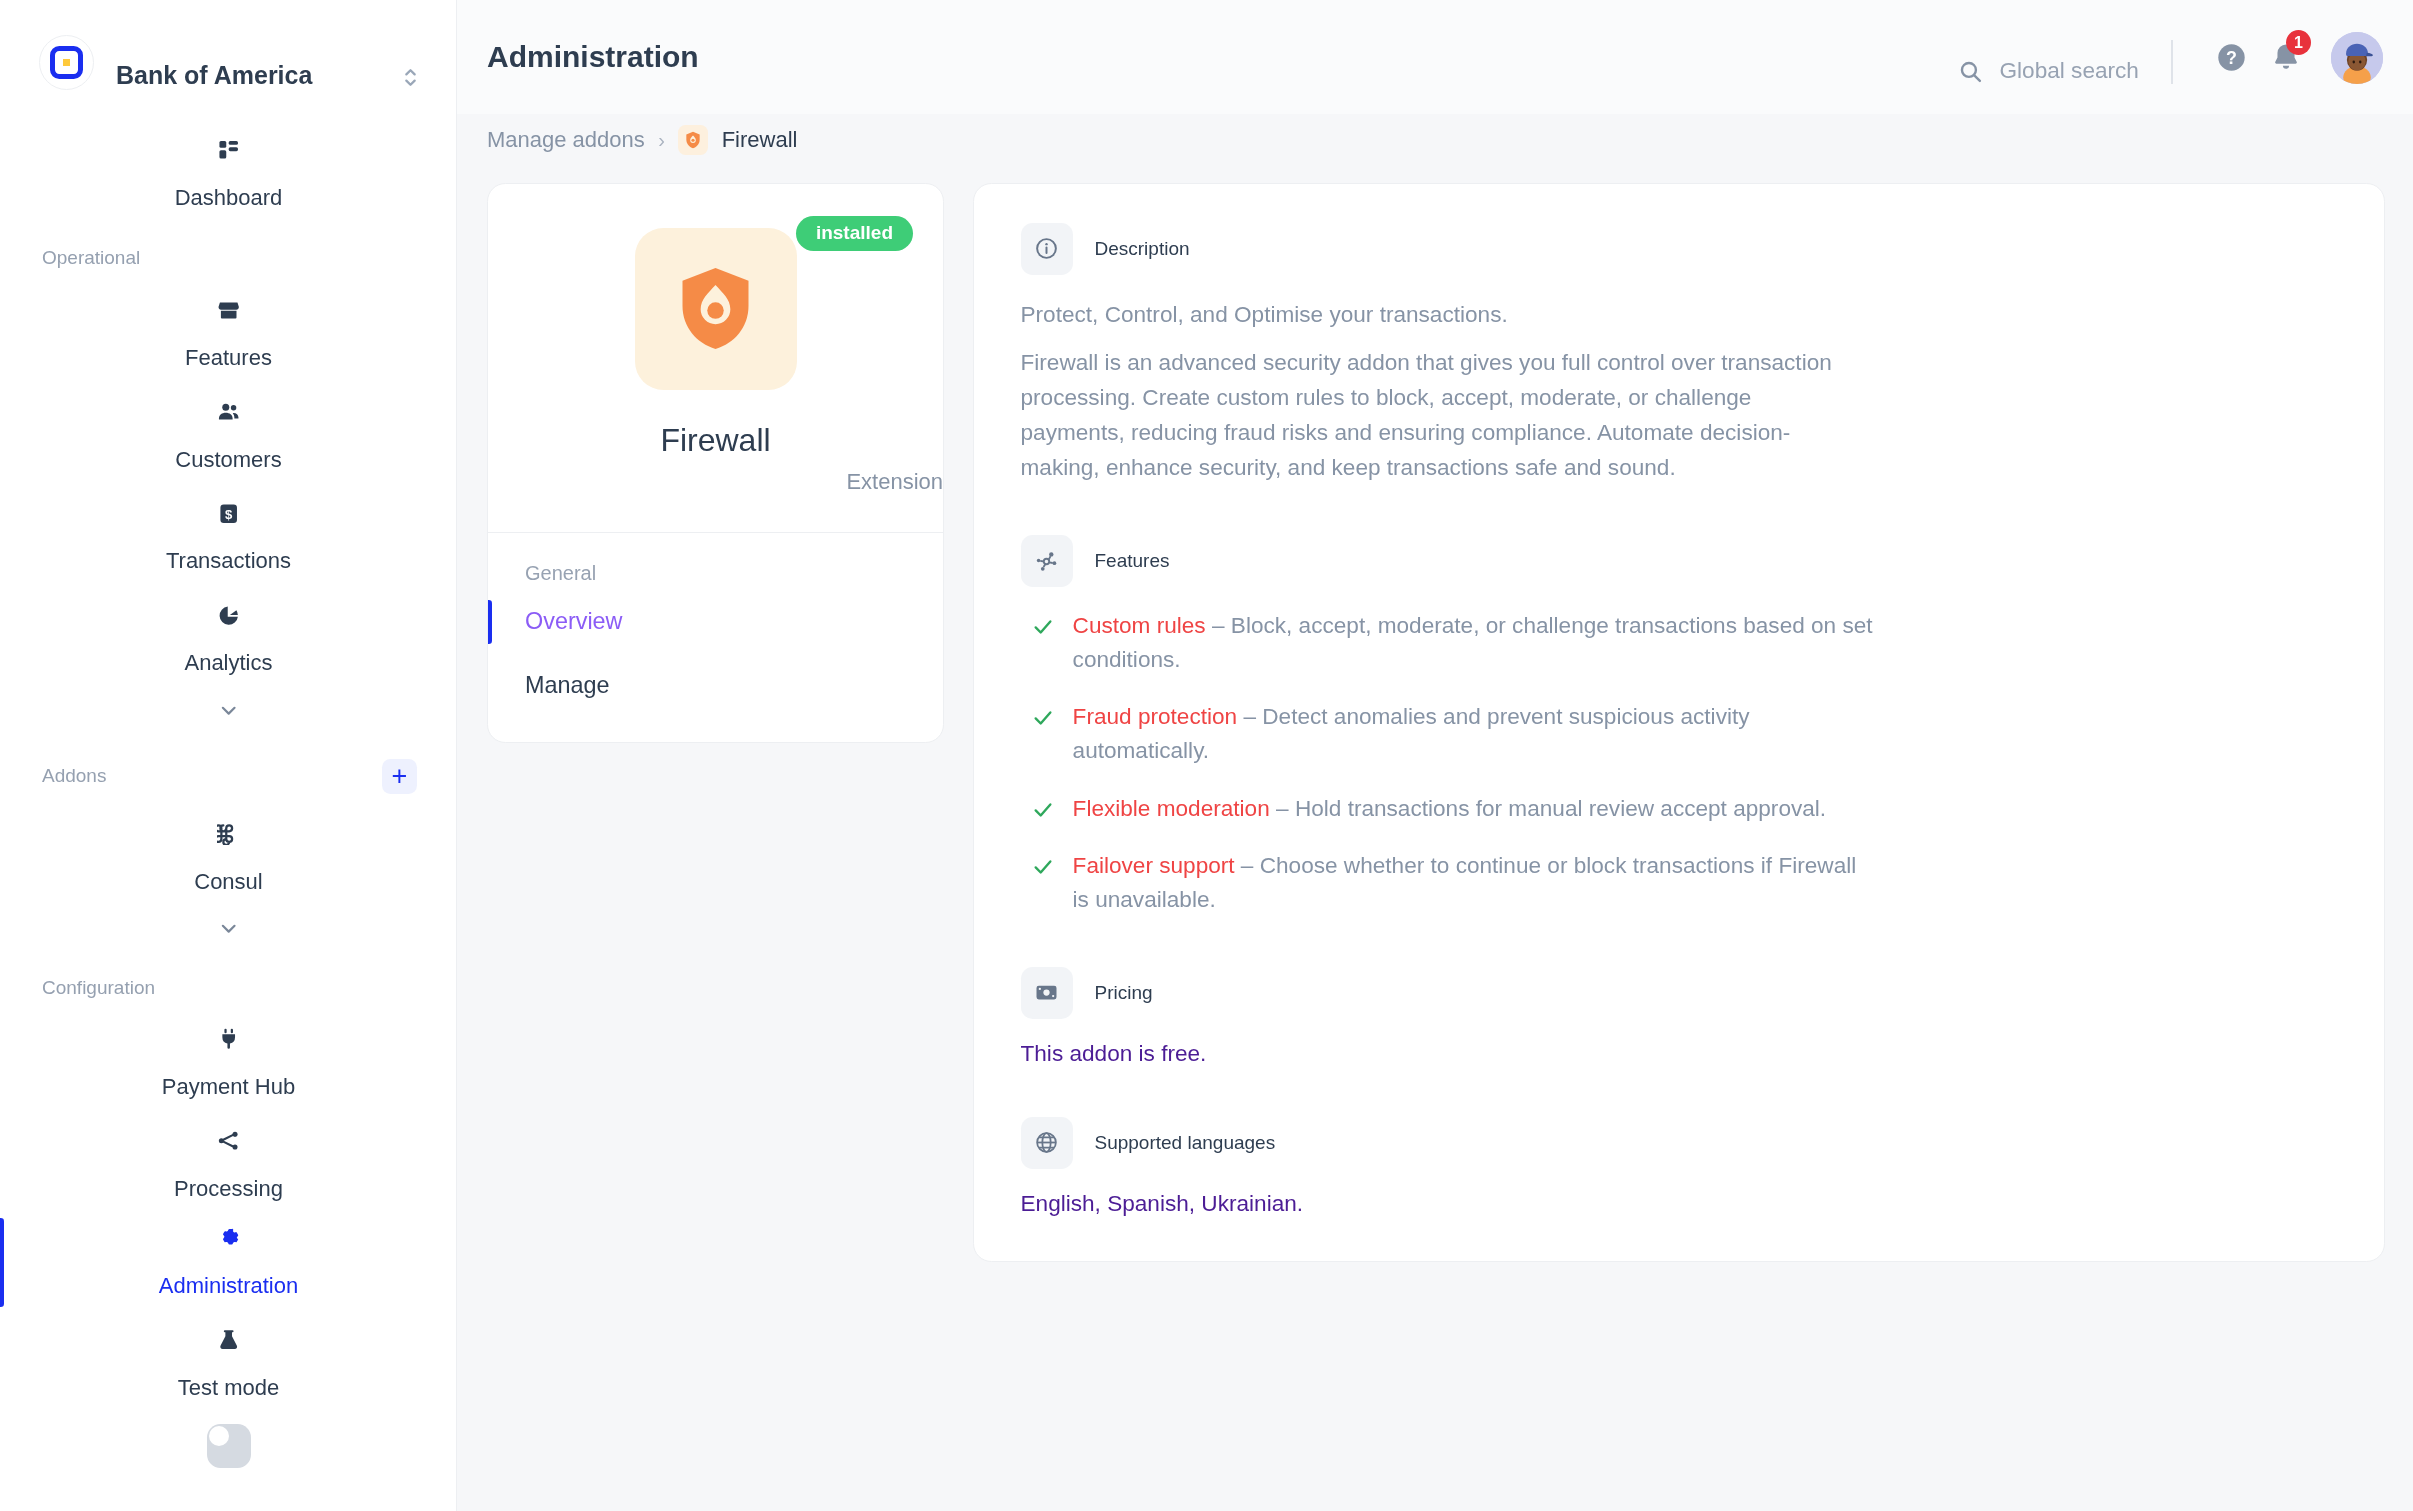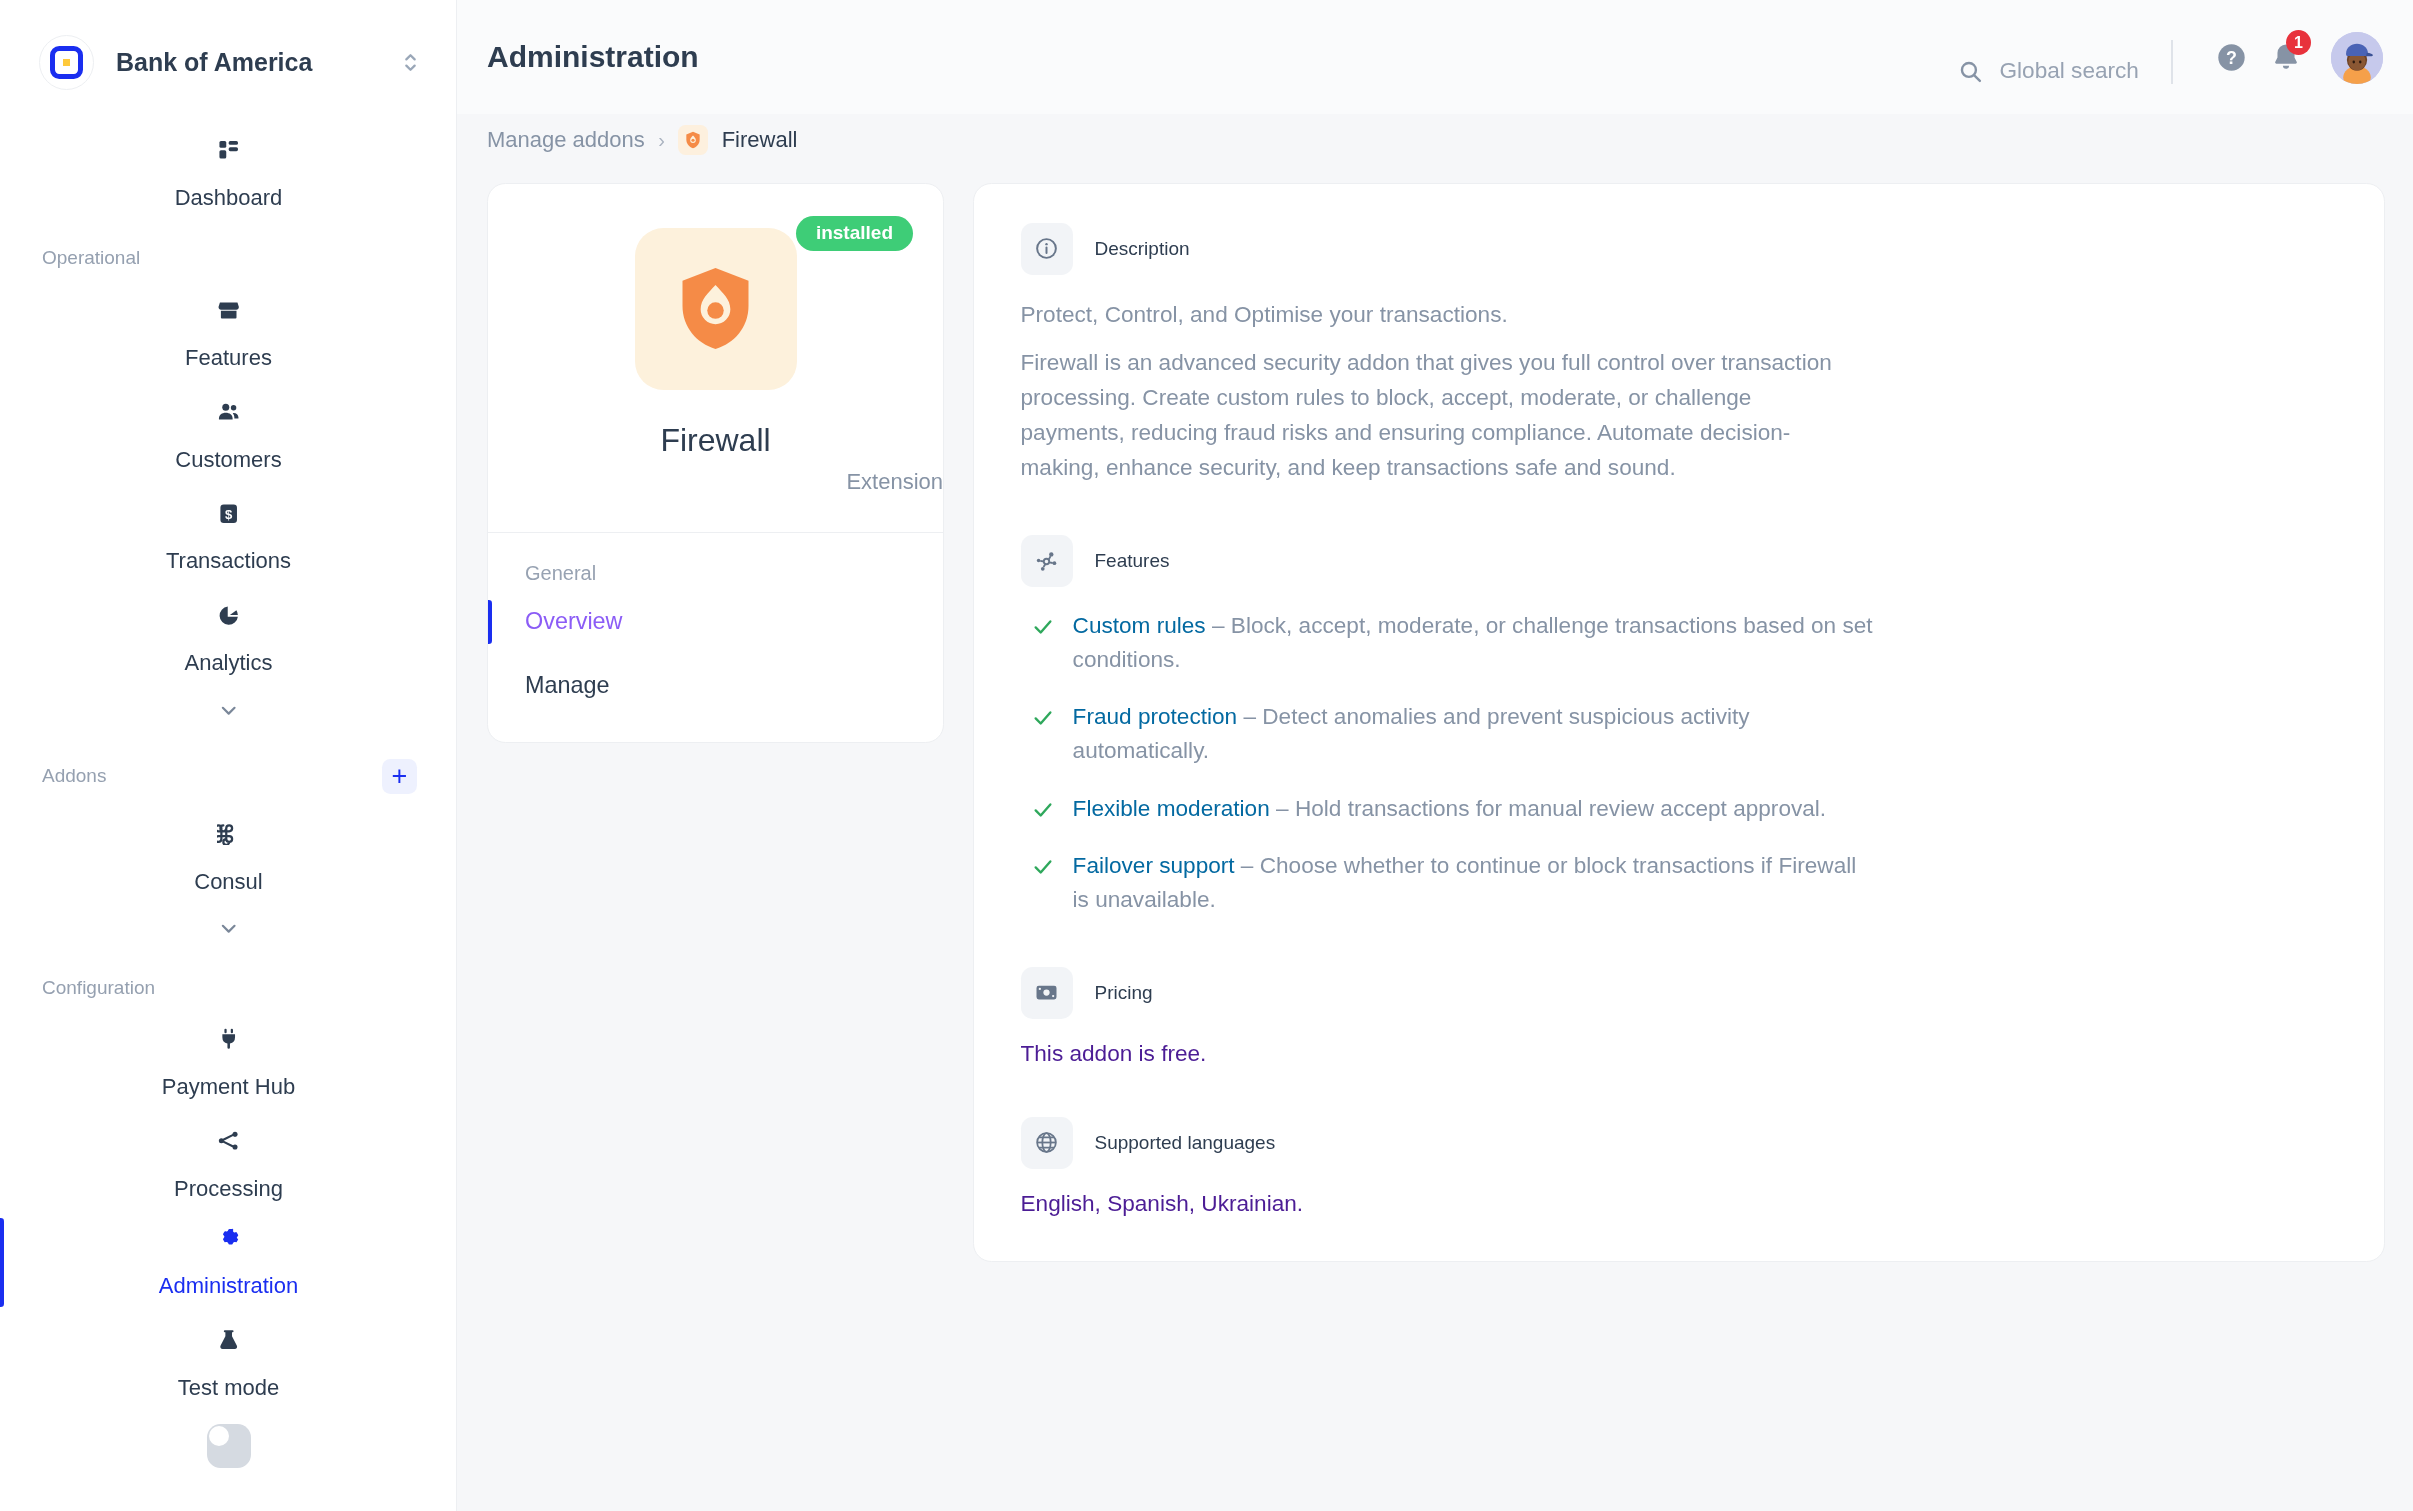--- a/index.html
+++ b/index.html
@@ -13,21 +13,21 @@
 
   
   .sidebar {
     width: 457px; height: 1512px;
     background: #ffffff;
     border-right: 1.7px solid #edeff2;
     display: flex; flex-direction: column;
     flex: 0 0 457px;
   }
   .brand {
-    display: flex; align-items: center;
+    display: flex; align-items: flex-end;
     gap: 22px; padding: 35px 33px 25px 39px;
   }
   .brand-logo {
     width: 55px; height: 55px; border-radius: 50%;
     border: 1.7px solid #edeff2;
     display: flex; align-items: center; justify-content: center;
     flex: 0 0 55px;
   }
   .brand-logo-inner {
     width: 33px; height: 33px; border-radius: 9.2px;
@@ -176,21 +176,21 @@
   .section-body { padding-left: 0; }
   .para { font-size: 22.6px; line-height: 1.55; color: #8693a5; max-width: 837px; }
   .para + .para { margin-top: 13.4px; }
   .feature-list { list-style: none; padding-left: 11.7px; }
   .feature-item {
     display: flex; gap: 18.4px; margin-bottom: 23.4px;
     font-size: 22.6px; line-height: 1.5; color: #8693a5; max-width: 846px;
   }
   .feature-item:last-child { margin-bottom: 0; }
   .check { color: #2fa85c; flex: 0 0 22px; width: 22px; height: 22px; margin-top: 5px; }
-  .feature-name { color: #0369a1; }
+  .feature-name { color: #ef4444; }
   .pricing-text, .langs-text { font-size: 22.6px; color: #4c1d95; padding-left: 0; }
 </style>
 </head>
 <body>
 
 <div class="app">
 
   <aside class="sidebar">
 
     <div class="brand">

